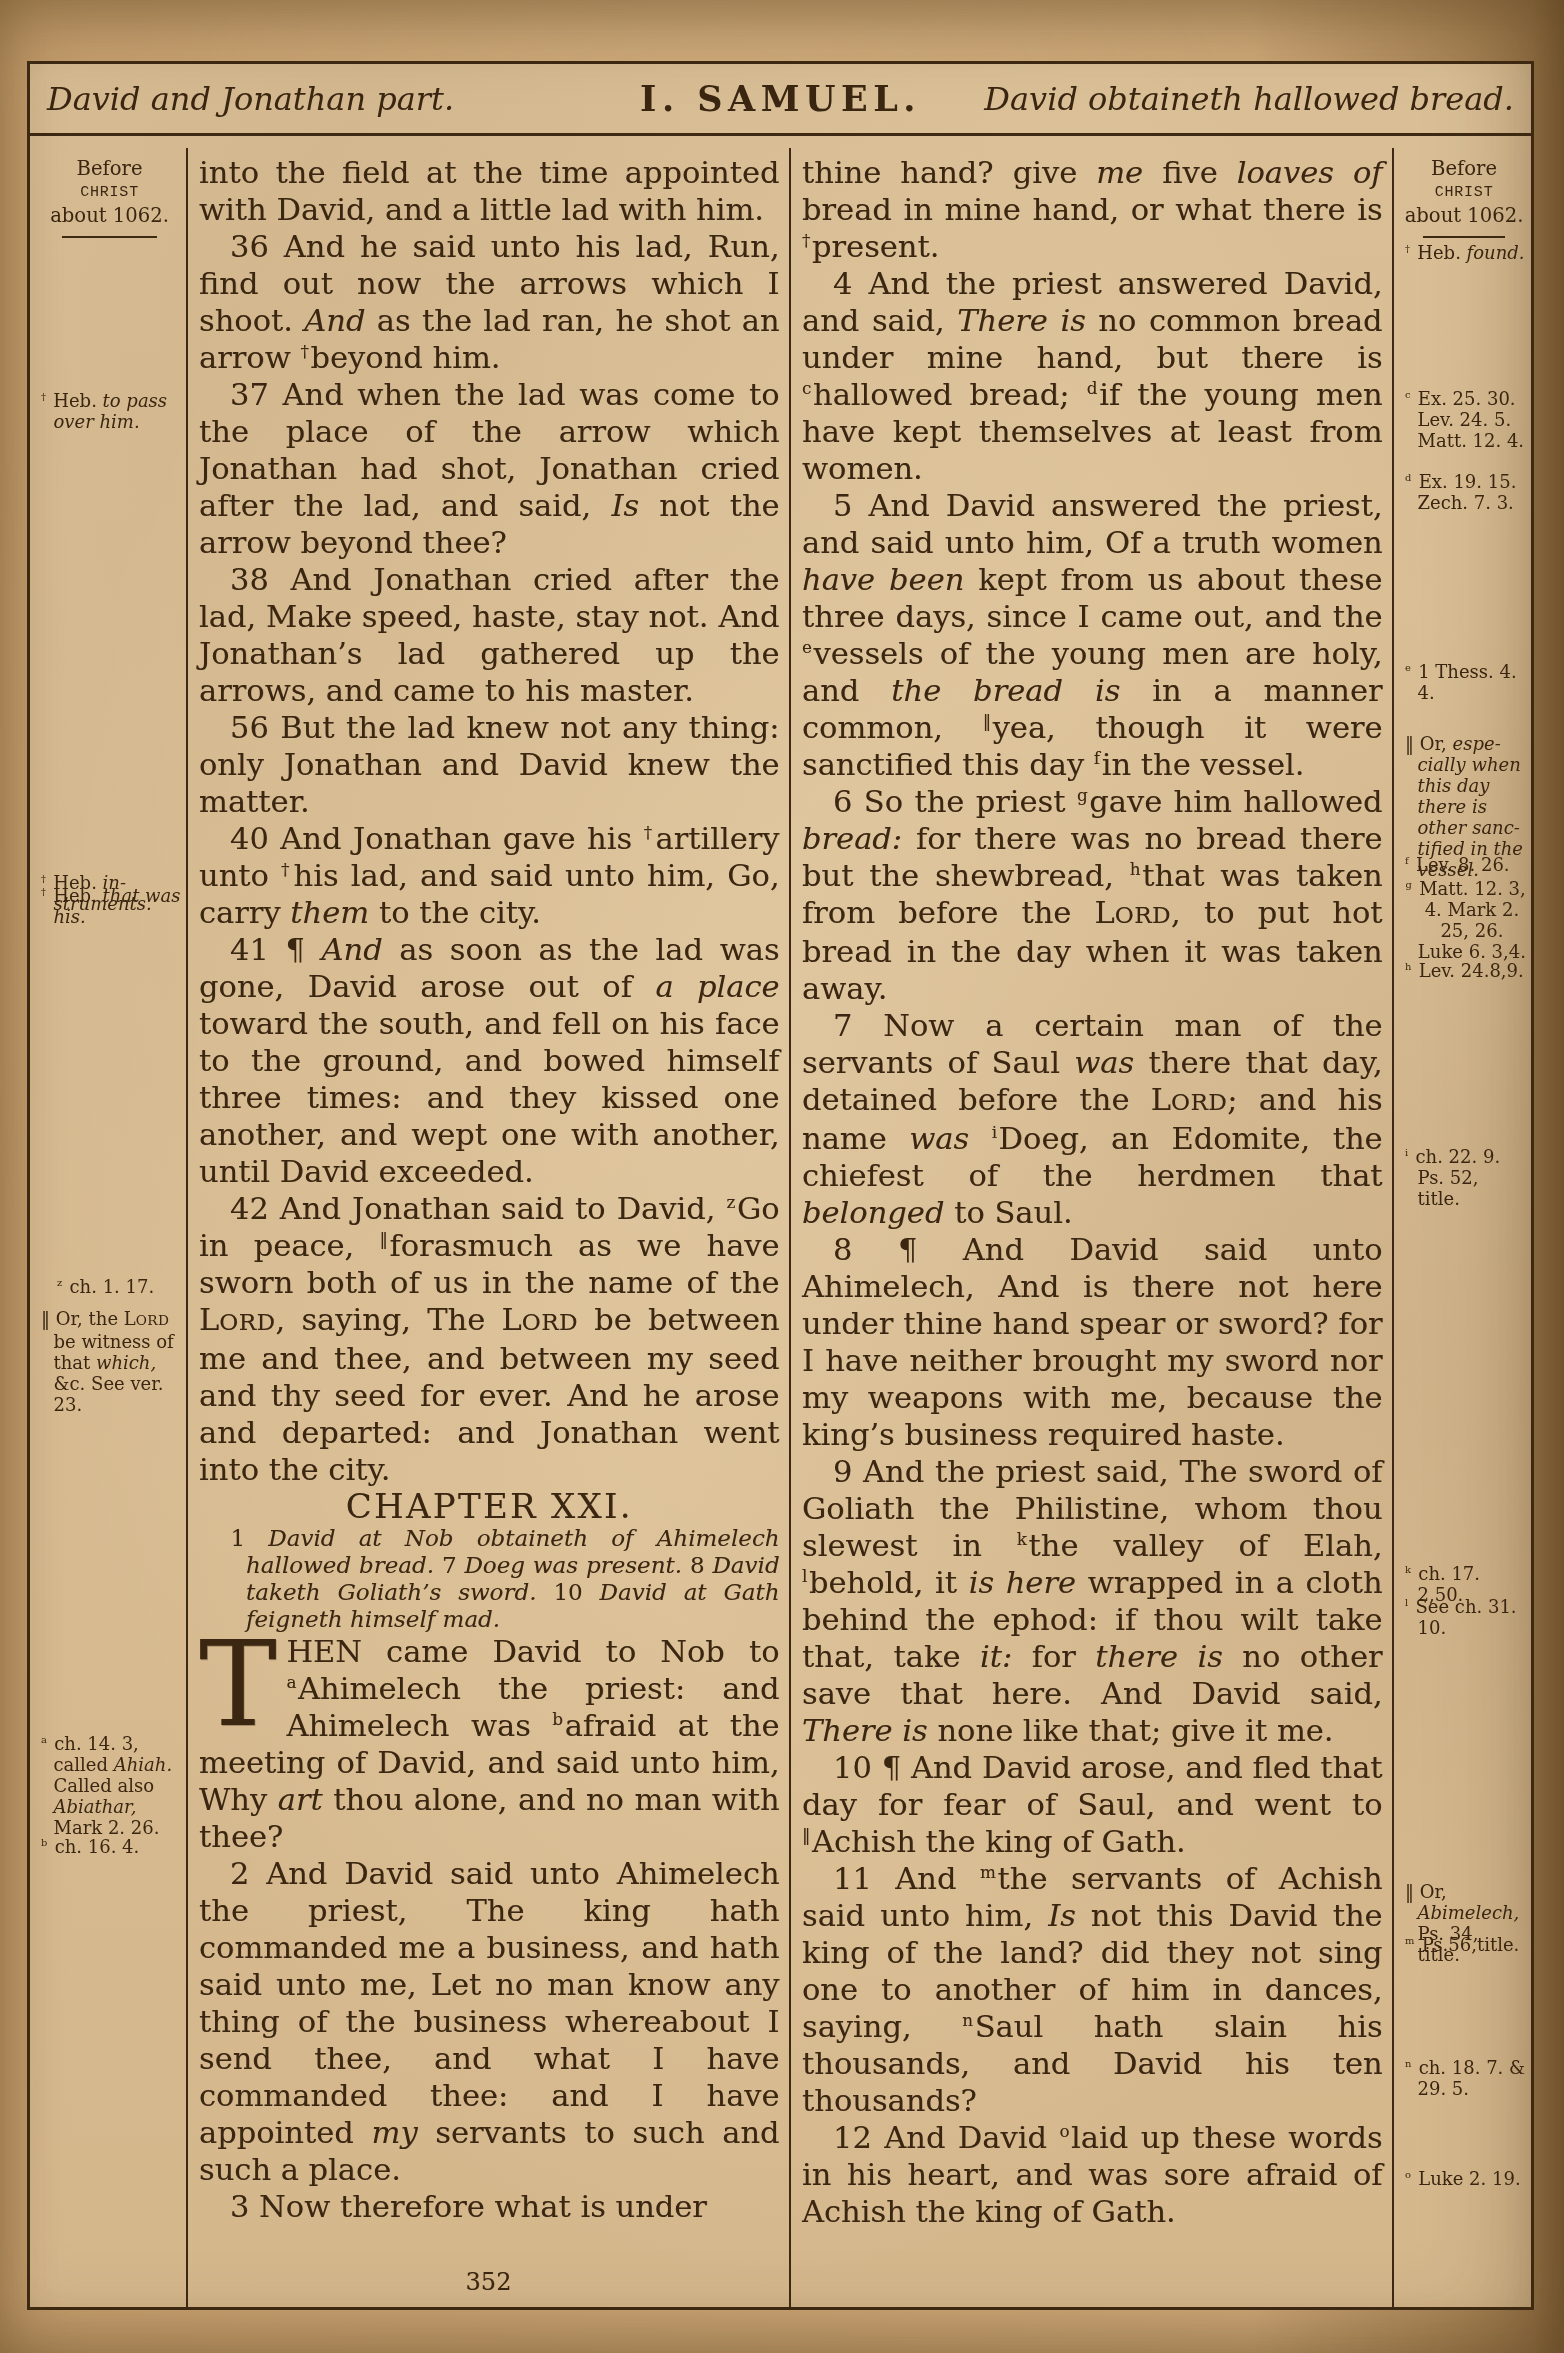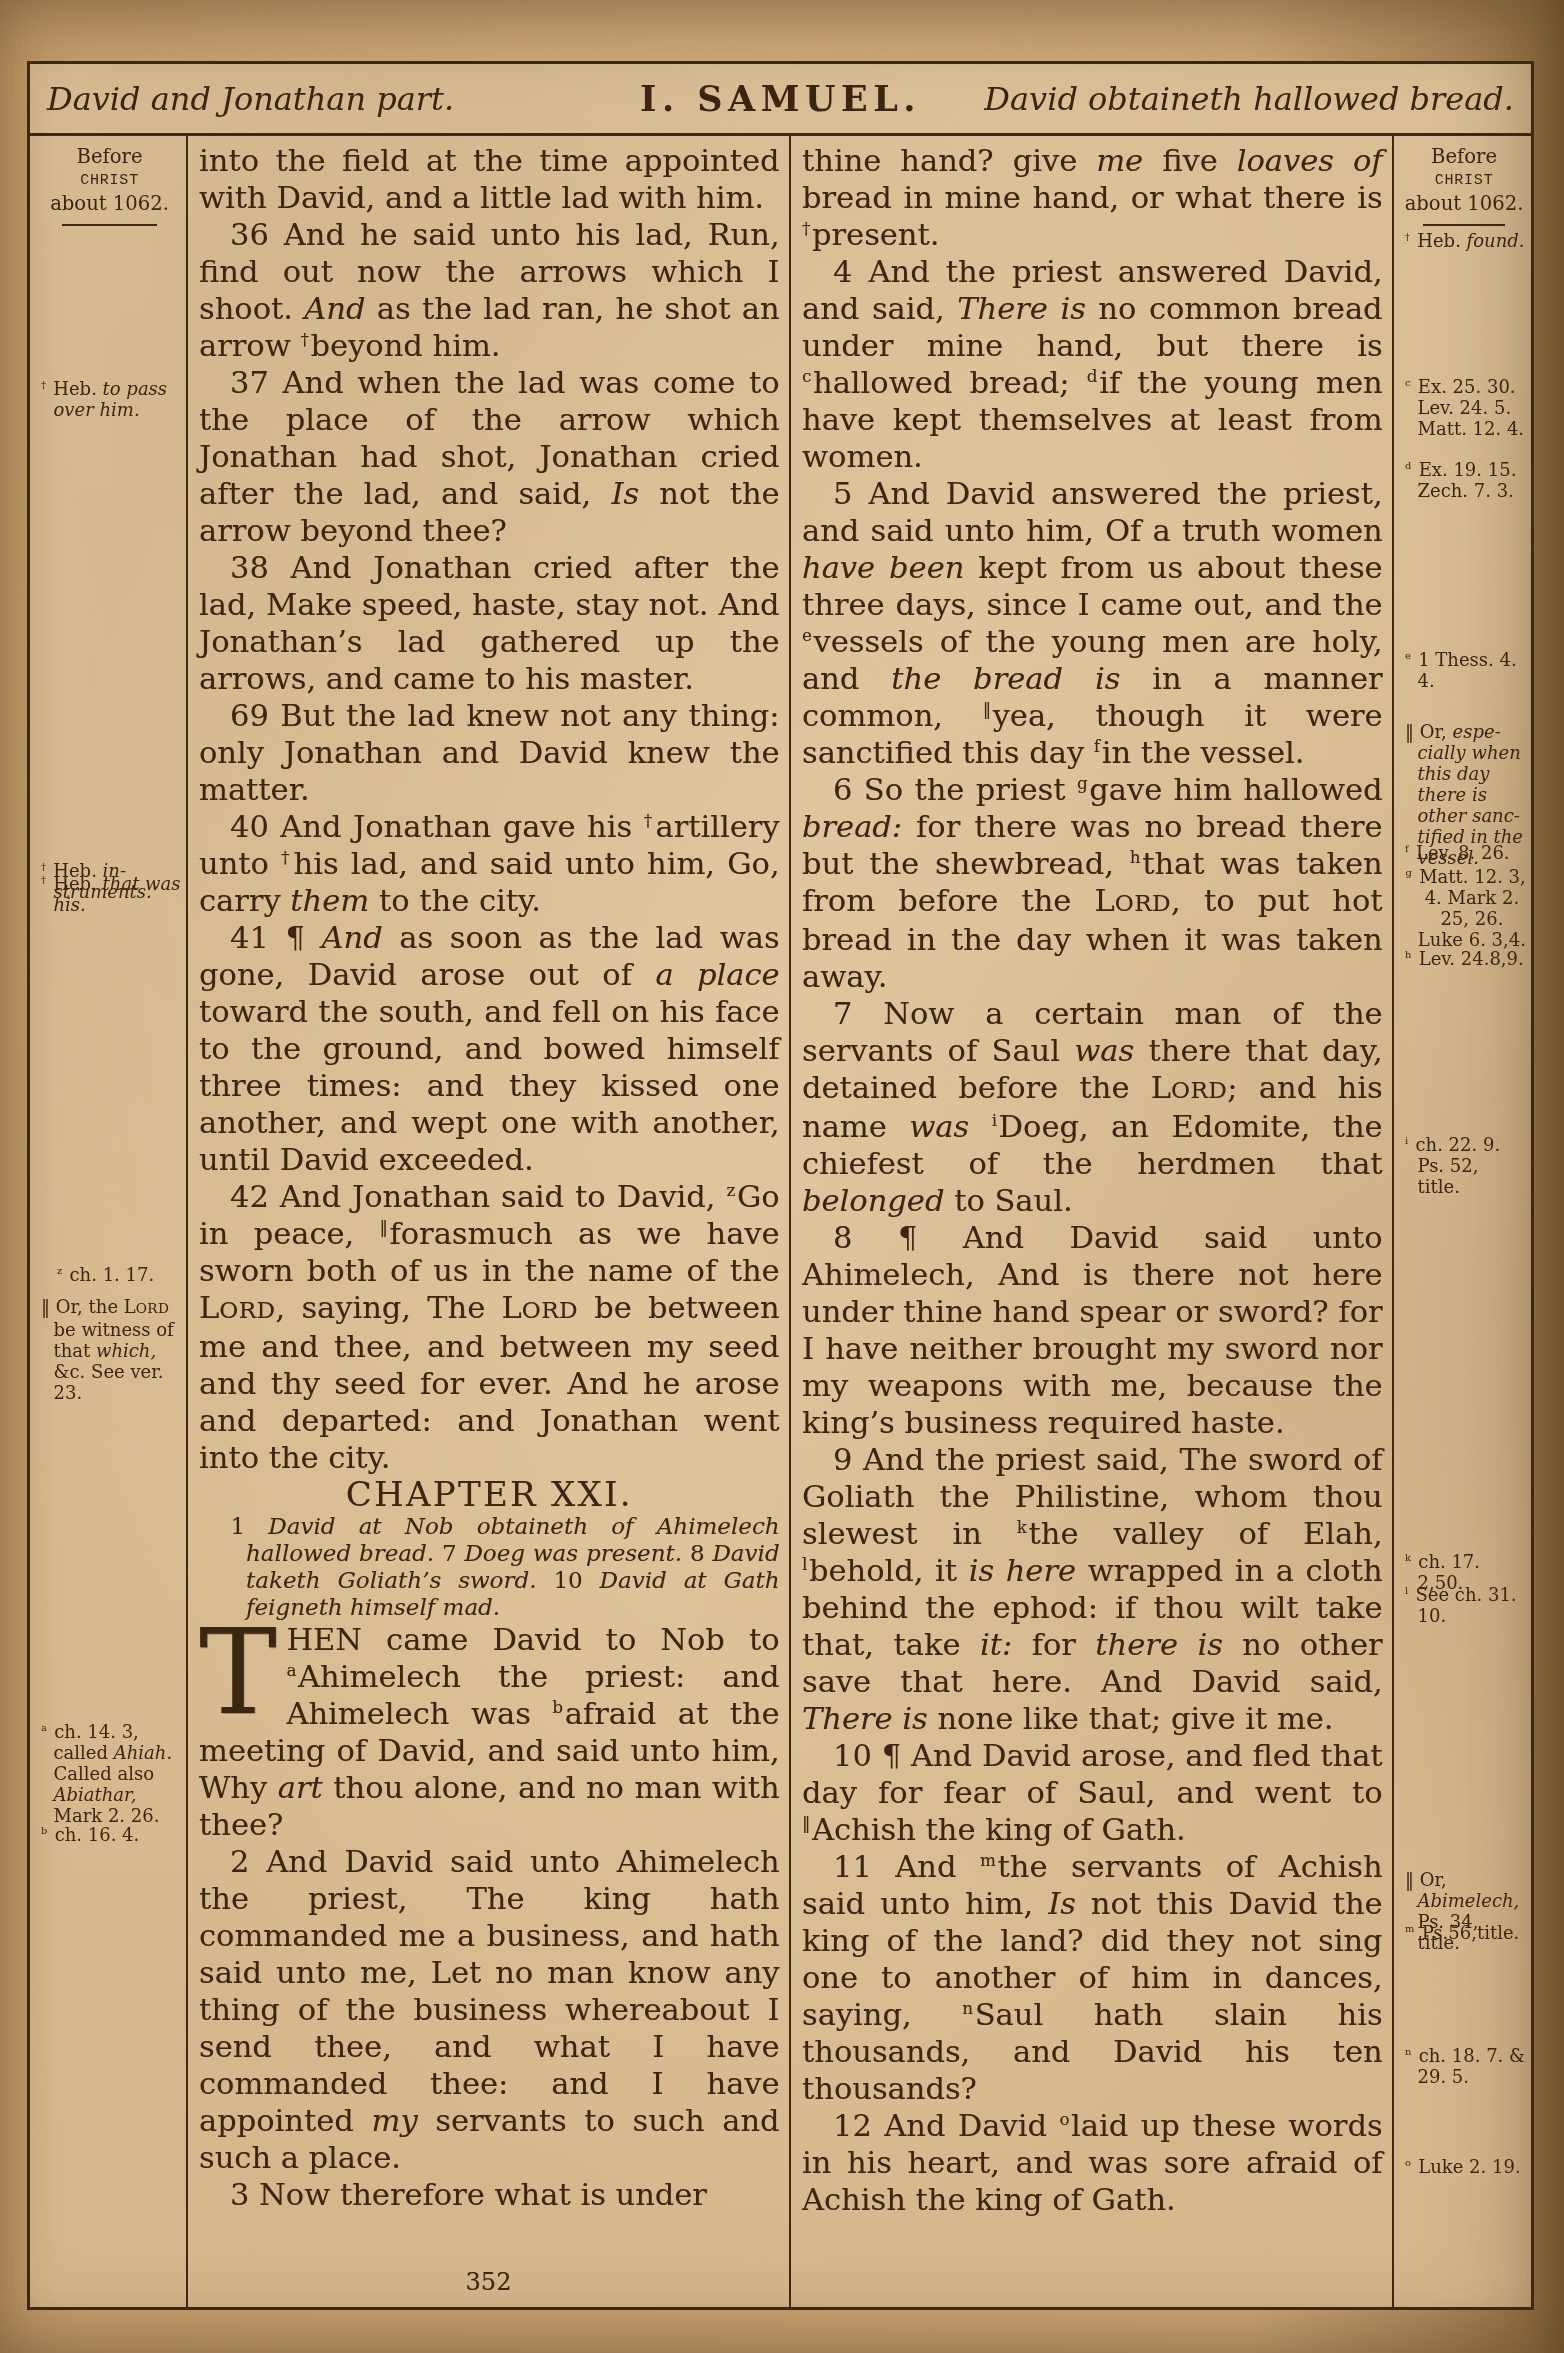--- a/index.html
+++ b/index.html
@@ -19,20 +19,21 @@
   }
   .page{
     position:absolute;left:27px;top:61px;right:31px;bottom:44px;
     border:3.9px solid #3d2914;
     display:flex;flex-direction:column;
     background:
       radial-gradient(ellipse at 25% 12%, rgba(120,80,40,.08), transparent 45%),
       radial-gradient(ellipse at 85% 55%, rgba(110,70,35,.10), transparent 40%),
       radial-gradient(ellipse at 50% 45%, rgba(255,240,205,.30), transparent 70%),
       linear-gradient(#dabf96,#d5b78c);
+    gap: 12px;
   }
   .header{
     height:69px;display:grid;grid-template-columns:1fr auto 1fr;align-items:center;
     padding:0 17px;border-bottom:3.9px solid #3d2914;
   }
   .rh-left{font-style:italic;font-size:32px;justify-self:start;}
   .rh-center{font-weight:bold;font-size:35px;letter-spacing:5.5px;justify-self:center;}
   .rh-right{font-style:italic;font-size:32px;justify-self:end;}
   .content{flex:1;display:flex;min-height:0;}
   .margincol{
@@ -92,21 +93,21 @@
         <div class="note" style="top: 1585px;"><sup class="ref">a</sup> ch. 14. 3, called <i>Ahiah.</i> Called also <i>Abiathar,</i> Mark 2. 26.</div>
         <div class="note" style="top: 1688px;"><sup class="ref">b</sup> ch. 16. 4.</div>
       </div>
 
     <div class="textcol tleft" id="col-left">
       <span class="pagenum">352</span>
     <p class="p-cont">into the field at the time appointed with David, and a little lad with him.</p>
         <p class="p-verse">36 And he said unto his lad, Run, find out now the arrows which I shoot. <i>And</i> as the lad ran, he shot an arrow <sup class="ref">†</sup>beyond him.</p>
         <p class="p-verse">37 And when the lad was come to the place of the arrow which Jonathan had shot, Jonathan cried after the lad, and said, <i>Is</i> not the arrow beyond thee?</p>
         <p class="p-verse">38 And Jonathan cried after the lad, Make speed, haste, stay not. And Jonathan’s lad gathered up the arrows, and came to his master.</p>
-        <p class="p-verse">69 But the lad knew not any thing: only Jonathan and David knew the matter.</p>
+        <p class="p-verse">56 But the lad knew not any thing: only Jonathan and David knew the matter.</p>
         <p class="p-verse">40 And Jonathan gave his <sup class="ref">†</sup>artillery unto <sup class="ref">†</sup>his lad, and said unto him, Go, carry <i>them</i> to the city.</p>
         <p class="p-verse">41 ¶ <i>And</i> as soon as the lad was gone, David arose out of <i>a place</i> toward the south, and fell on his face to the ground, and bowed himself three times: and they kissed one another, and wept one with another, until David exceeded.</p>
         <p class="p-verse">42 And Jonathan said to David, <sup class="ref">z</sup>Go in peace, <sup class="ref">‖</sup>forasmuch as we have sworn both of us in the name of the L<span class="sc">ORD</span>, saying, The L<span class="sc">ORD</span> be between me and thee, and between my seed and thy seed for ever. And he arose and departed: and Jonathan went into the city.</p>
         <p class="chapter">CHAPTER XXI.</p>
         <p class="summary">1 <i>David at Nob obtaineth of Ahimelech hallowed bread.</i> 7 <i>Doeg was present.</i> 8 <i>David taketh Goliath’s sword.</i> 10 <i>David at Gath feigneth himself mad.</i></p>
         <p class="p-cont"><span class="dropcap">T</span>HEN came David to Nob to <sup class="ref">a</sup>Ahimelech the priest: and Ahimelech was <sup class="ref">b</sup>afraid at the meeting of David, and said unto him, Why <i>art</i> thou alone, and no man with thee?</p>
         <p class="p-verse">2 And David said unto Ahimelech the priest, The king hath commanded me a business, and hath said unto me, Let no man know any thing of the business whereabout I send thee, and what I have commanded thee: and I have appointed <i>my</i> servants to such and such a place.</p>
         <p class="p-verse">3 Now therefore what is under</p>
       </div>
 

